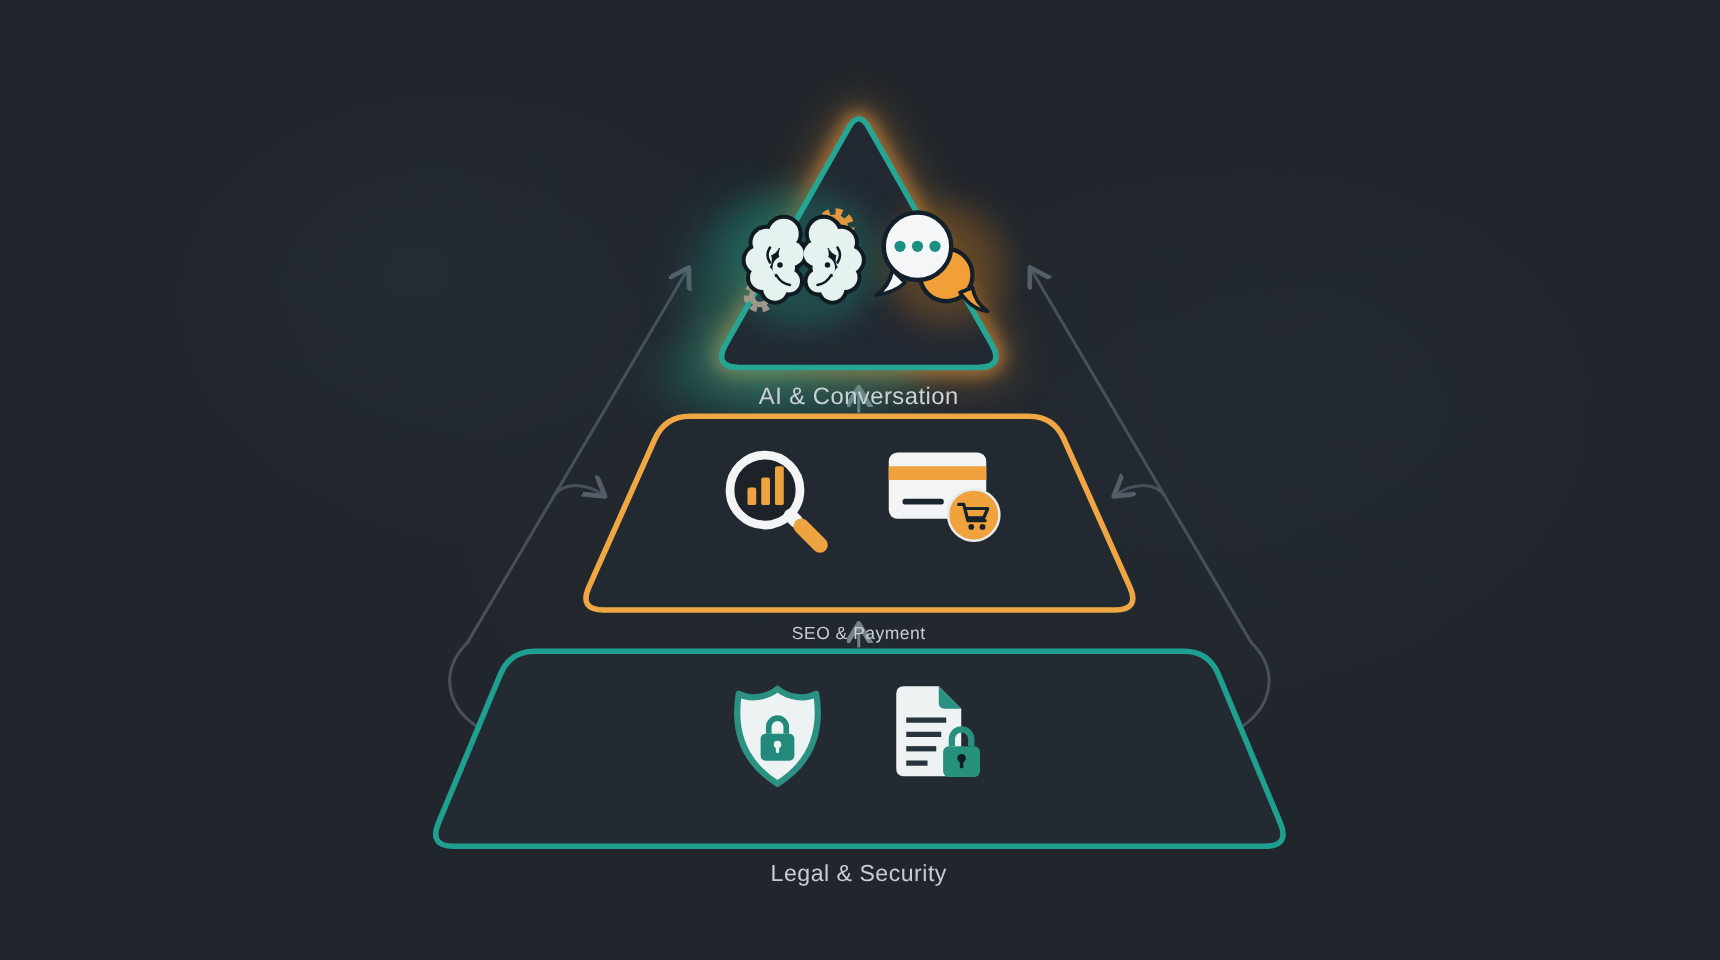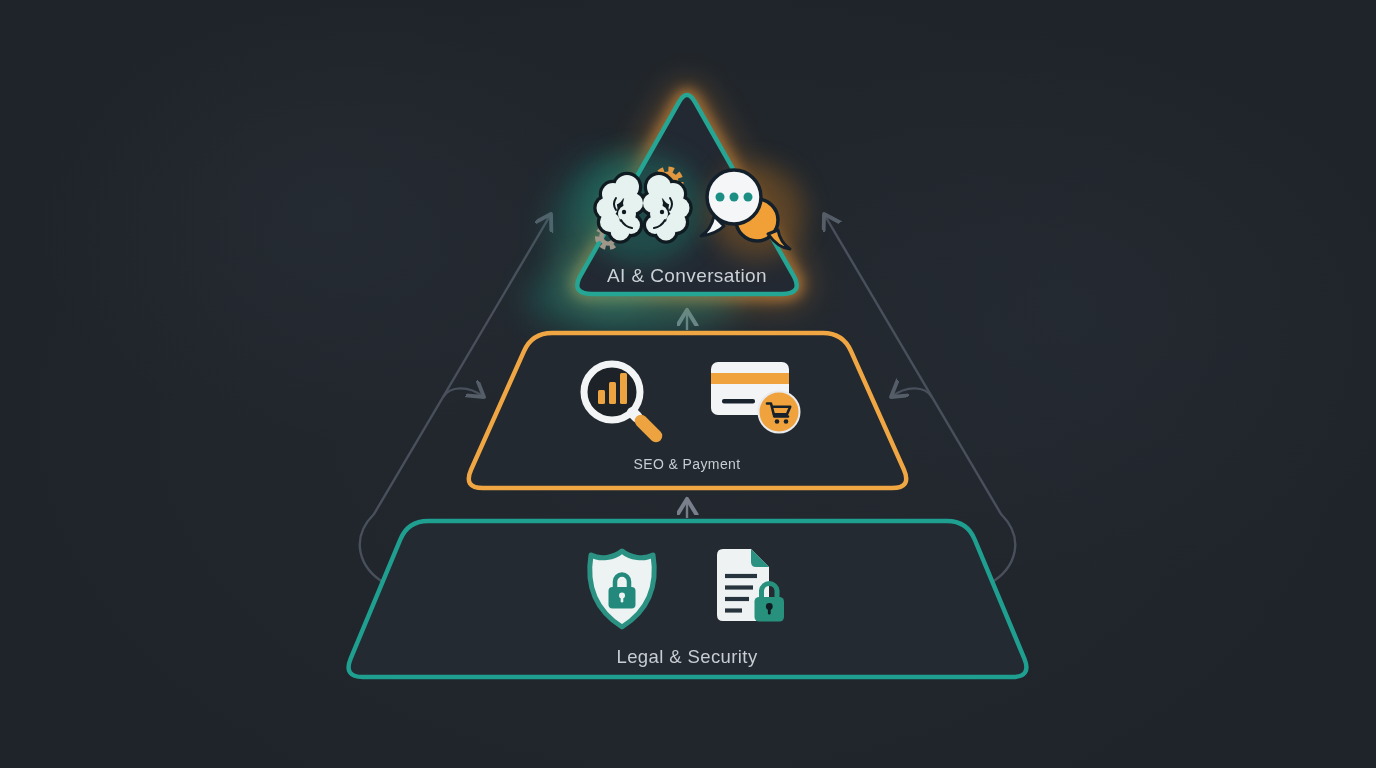--- a/index.html
+++ b/index.html
@@ -18,20 +18,21 @@
   .tier-label{
     position:absolute;
     left:687px;
     transform:translateX(-50%);
     color:#cbd1d6;
     font-size:19px;
     line-height:1;
     letter-spacing:.4px;
     white-space:nowrap;
     text-align:center;
+    margin-top:42px;
   }
   #label-top{top:266px;}
   #label-middle{top:457px;font-size:14px;color:#c7cdd2;}
   #label-bottom{top:648px;font-size:18.5px;color:#c7cdd2;text-align:center;}
 </style>
 </head>
 <body>
 
 <div id="stage">
 

